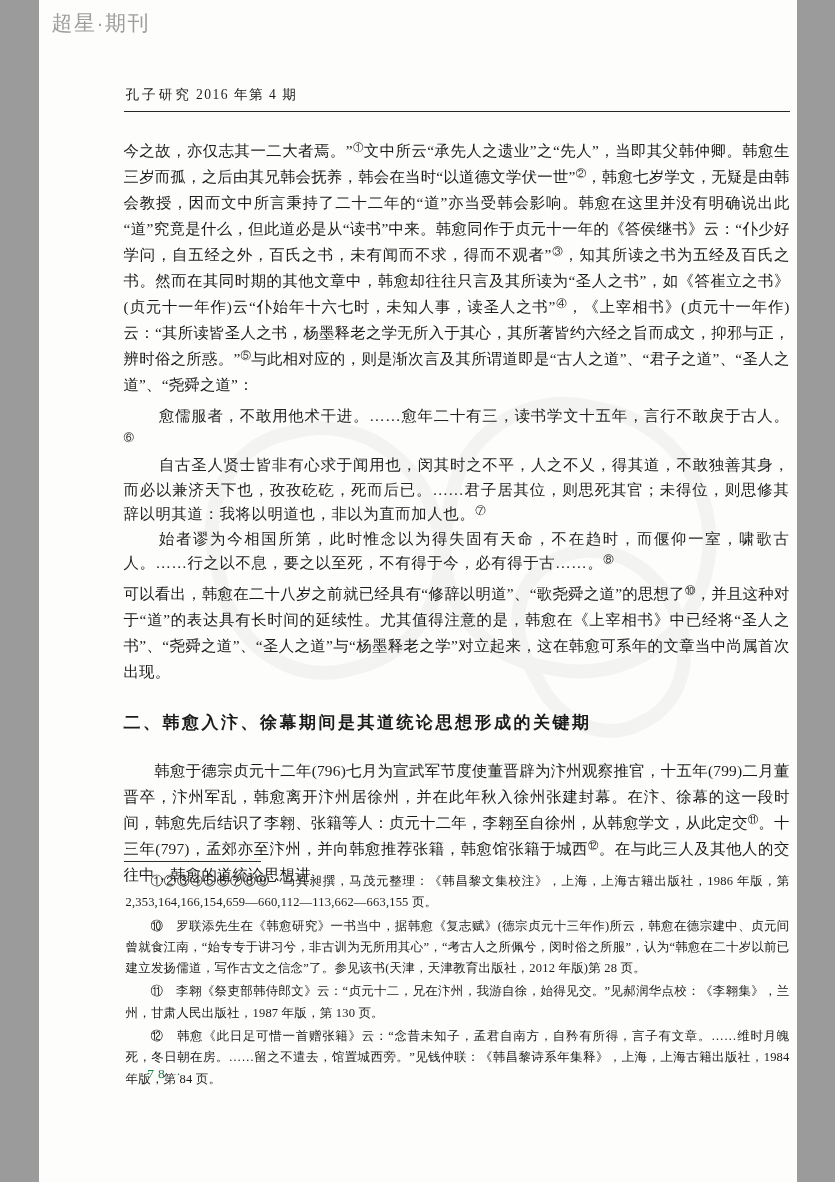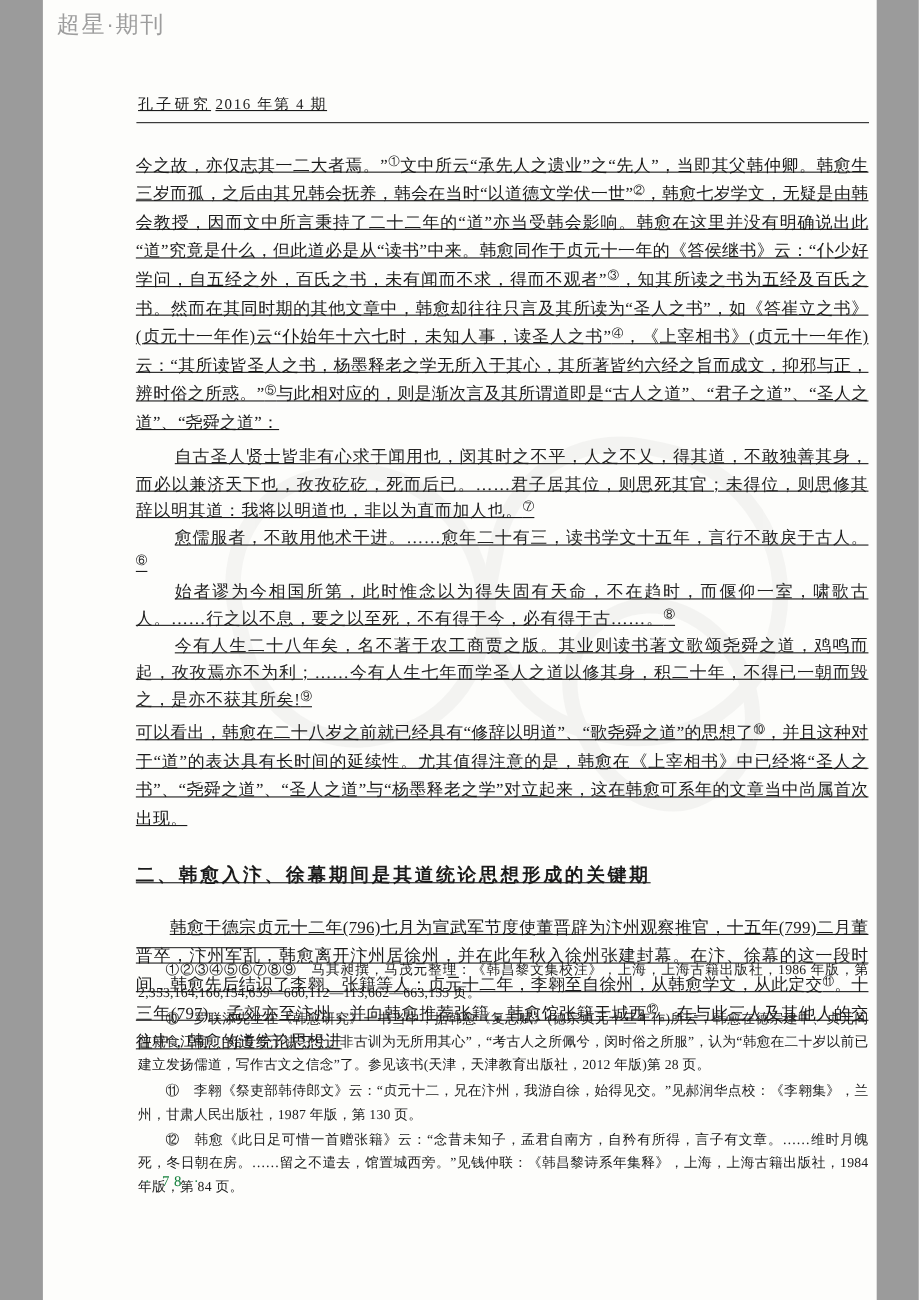--- a/index.html
+++ b/index.html
@@ -17,21 +17,21 @@
     font-family:"Liberation Sans","DejaVu Sans",sans-serif;
     font-size:21px;line-height:24px;color:#9d9d9d;letter-spacing:1.5px;
   }
   
   .watermark{position:absolute;top:360px;left:150px;width:560px;height:380px;opacity:.05;pointer-events:none;}
   .watermark .wm{position:absolute;border:14px solid #555;border-radius:46% 54% 52% 48%;}
   .wm1{width:210px;height:230px;left:20px;top:60px;transform:rotate(-14deg);}
   .wm2{width:250px;height:250px;left:250px;top:40px;transform:rotate(11deg);border-radius:40% 60% 55% 45%;}
   .wm3{width:140px;height:170px;left:330px;top:180px;transform:rotate(-28deg);}
 
-  .content{position:absolute;left:85px;top:86px;width:666px;text-decoration:underline;}
+  .content{position:absolute;left:85px;top:86px;width:666px;}
   .journal-line{
     display:flex;align-items:baseline;
     font-size:13.6px;line-height:17px;letter-spacing:3px;padding-left:2px;
   }
   .journal-line .issue{margin-left:4px;letter-spacing:1.5px;}
   .rule{border:none;border-top:1.6px solid #262626;margin:8px 0 0 0;}
 
   .blocks{margin-top:26px;text-align:justify;}
   .blocks p{margin:0;}
   p.paragraph{font-size:15.4px;line-height:26px;letter-spacing:.2px;}
@@ -75,24 +75,23 @@
 
   <div class="content">
     <div class="journal-line">
       <span class="journal">孔子研究</span>
       <span class="issue">2016 年第 4 期</span>
     </div>
     <hr class="rule">
 
     <div class="blocks">
         <p class="paragraph">今之故，亦仅志其一二大者焉。”<sup class="fn">①</sup>文中所云“承先人之遗业”之“先人”，当即其父韩仲卿。韩愈生三岁而孤，之后由其兄韩会抚养，韩会在当时“以道德文学伏一世”<sup class="fn">②</sup>，韩愈七岁学文，无疑是由韩会教授，因而文中所言秉持了二十二年的“道”亦当受韩会影响。韩愈在这里并没有明确说出此“道”究竟是什么，但此道必是从“读书”中来。韩愈同作于贞元十一年的《答侯继书》云：“仆少好学问，自五经之外，百氏之书，未有闻而不求，得而不观者”<sup class="fn">③</sup>，知其所读之书为五经及百氏之书。然而在其同时期的其他文章中，韩愈却往往只言及其所读为“圣人之书”，如《答崔立之书》(贞元十一年作)云“仆始年十六七时，未知人事，读圣人之书”<sup class="fn">④</sup>，《上宰相书》(贞元十一年作)云：“其所读皆圣人之书，杨墨释老之学无所入于其心，其所著皆约六经之旨而成文，抑邪与正，辨时俗之所惑。”<sup class="fn">⑤</sup>与此相对应的，则是渐次言及其所谓道即是“古人之道”、“君子之道”、“圣人之道”、“尧舜之道”：</p>
+        <p class="quote">愈儒服者，不敢用他术干进。……愈年二十有三，读书学文十五年，言行不敢戾于古人。<sup class="fn">⑥</sup></p>
         <p class="quote">自古圣人贤士皆非有心求于闻用也，闵其时之不平，人之不乂，得其道，不敢独善其身，而必以兼济天下也，孜孜矻矻，死而后已。……君子居其位，则思死其官；未得位，则思修其辞以明其道：我将以明道也，非以为直而加人也。<sup class="fn">⑦</sup></p>
-        <p class="quote">愈儒服者，不敢用他术干进。……愈年二十有三，读书学文十五年，言行不敢戾于古人。<sup class="fn">⑥</sup></p>
         <p class="quote">始者谬为今相国所第，此时惟念以为得失固有天命，不在趋时，而偃仰一室，啸歌古人。……行之以不息，要之以至死，不有得于今，必有得于古……。<sup class="fn">⑧</sup></p>
-        <p class="quote">今有人生二十八年矣，名不著于农工商贾之版。其业则读书著文歌颂尧舜之道，鸡鸣而起，孜孜焉亦不为利；……今有人生七年而学圣人之道以修其身，积二十年，不得已一朝而毁之，是亦不获其所矣!<sup class="fn">⑨</sup></p>
         <p class="paragraph">可以看出，韩愈在二十八岁之前就已经具有“修辞以明道”、“歌尧舜之道”的思想了<sup class="fn">⑩</sup>，并且这种对于“道”的表达具有长时间的延续性。尤其值得注意的是，韩愈在《上宰相书》中已经将“圣人之书”、“尧舜之道”、“圣人之道”与“杨墨释老之学”对立起来，这在韩愈可系年的文章当中尚属首次出现。</p>
         <h2 class="heading">二、韩愈入汴、徐幕期间是其道统论思想形成的关键期</h2>
         <p class="paragraph indent">韩愈于德宗贞元十二年(796)七月为宣武军节度使董晋辟为汴州观察推官，十五年(799)二月董晋卒，汴州军乱，韩愈离开汴州居徐州，并在此年秋入徐州张建封幕。在汴、徐幕的这一段时间，韩愈先后结识了李翱、张籍等人：贞元十二年，李翱至自徐州，从韩愈学文，从此定交<sup class="fn">⑪</sup>。十三年(797)，孟郊亦至汴州，并向韩愈推荐张籍，韩愈馆张籍于城西<sup class="fn">⑫</sup>。在与此三人及其他人的交往中，韩愈的道统论思想进</p>
       </div>
   </div>
 
   <div class="footnotes">
     <hr class="fn-sep">
     <div>
         <p>①②③④⑤⑥⑦⑧⑨　马其昶撰，马茂元整理：《韩昌黎文集校注》，上海，上海古籍出版社，1986 年版，第 2,353,164,166,154,659—660,112—113,662—663,155 页。</p>

